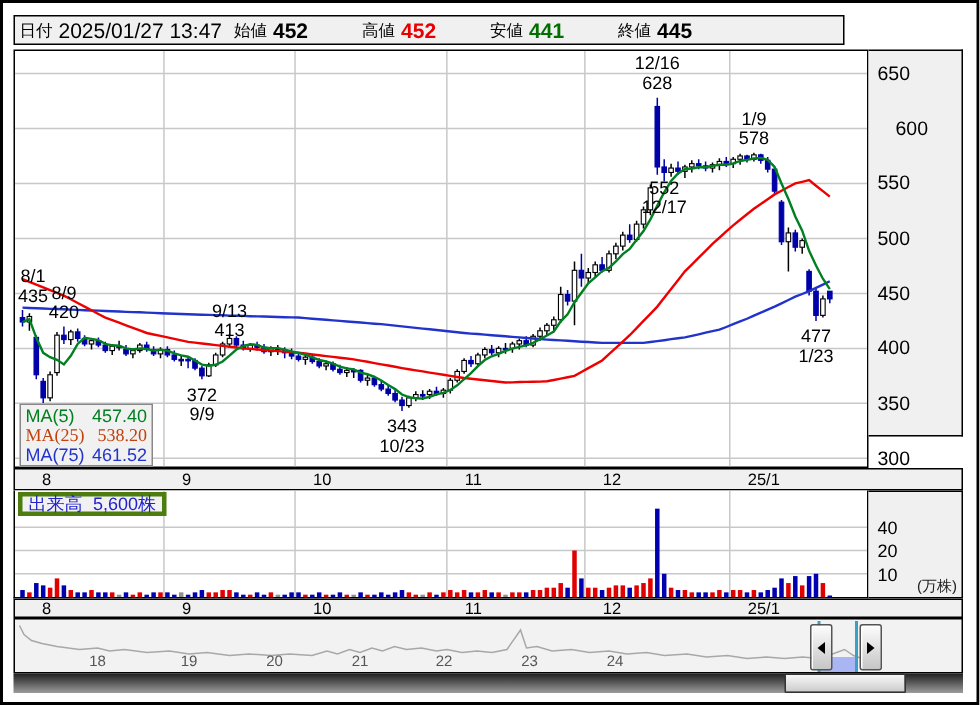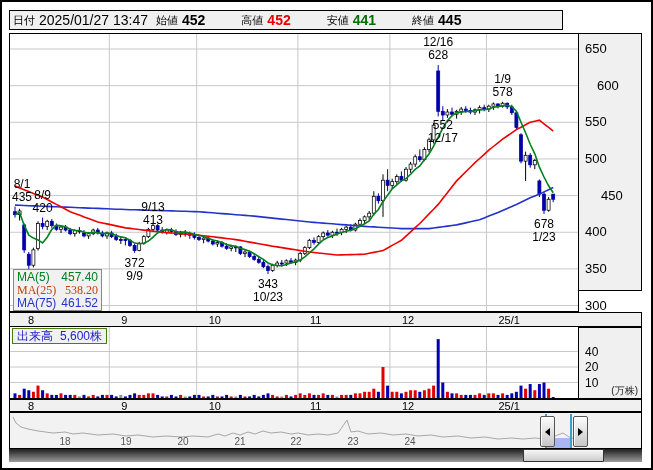--- a/index.html
+++ b/index.html
@@ -34,21 +34,21 @@
   .vol-panel{position:absolute;left:7px;top:325px;width:570px;height:72px;
              background:#fff;border:1px solid #000;border-top:none;}
   svg{position:absolute;left:0;top:0;display:block;}
   .ma-legend{position:absolute;left:3px;top:235px;width:89px;height:42px;
              background:rgba(240,240,240,0.95);border:1px solid #888;
              font-size:12px;line-height:13px;padding:1px 3px;z-index:5;}
   .ma-row{display:flex;justify-content:space-between;}
   .ann{position:absolute;font-size:12px;line-height:13px;color:#000;
        text-align:center;white-space:nowrap;z-index:4;}
   .vol-label-box{position:absolute;left:2px;top:1px;height:16px;
-       background:rgba(240,240,240,0.95);border:1px solid #4d7c0f;color:#2222cc;
+       background:rgba(240,240,240,0.95);border:3px solid #4d7c0f;color:#2222cc;
        font-size:12px;padding:0 4px;display:flex;align-items:center;gap:7px;z-index:5;}
   
   .nav{position:absolute;left:7px;top:410px;width:633px;height:37px;
        background:#f2f2f2;border:1px solid #000;}
   .ylabel{position:absolute;top:23px;font-size:10px;color:#555;transform:translateX(-50%);}
   .range-line{position:absolute;top:1px;width:2px;height:34px;background:#3aa0c8;z-index:2;}
   .range-fill{position:absolute;background:#aab6f4;z-index:1;}
   .nav-btn{position:absolute;top:3px;width:15px;height:31px;z-index:3;
            background:linear-gradient(180deg,#fdfdfd,#c6c6c6);
            border:1px solid #555;border-radius:2px;
@@ -378,31 +378,31 @@
         </div>
         <div class="ann" style="left: 432.8px; transform: translateX(-50%); top: 84.834px;">
           <div>552</div>
           <div>12/17</div>
         </div>
         <div class="ann" style="left: 492.6px; transform: translateX(-50%); top: 38.776px;">
           <div>1/9</div>
           <div>578</div>
         </div>
         <div class="ann" style="left: 534px; transform: translateX(-50%); top: 183.925px;">
-          <div>678</div>
+          <div>477</div>
           <div>1/23</div>
         </div>
       </div>
   </div>
   <div class="axis-panel price-axis" id="priceAxis">
       <div class="tick" style="top: 7px;">650</div>
       <div class="tick" style="top: 43.65px; margin-left: 12px;">600</div>
       <div class="tick" style="top: 80.3px;">550</div>
       <div class="tick" style="top: 116.95px;">500</div>
-      <div class="tick" style="top: 153.6px; margin-left: 16px;">450</div>
+      <div class="tick" style="top: 153.6px;">450</div>
       <div class="tick" style="top: 190.25px;">400</div>
       <div class="tick" style="top: 226.9px;">350</div>
       <div class="tick" style="top: 263.55px;">300</div>
     </div>
 
   <div class="strip" id="strip1">
       <div class="mlabel" style="left: 18px;">8</div>
       <div class="mlabel" style="left: 111.3px;">9</div>
       <div class="mlabel" style="left: 198.7px;">10</div>
       <div class="mlabel" style="left: 299.9px;">11</div>

